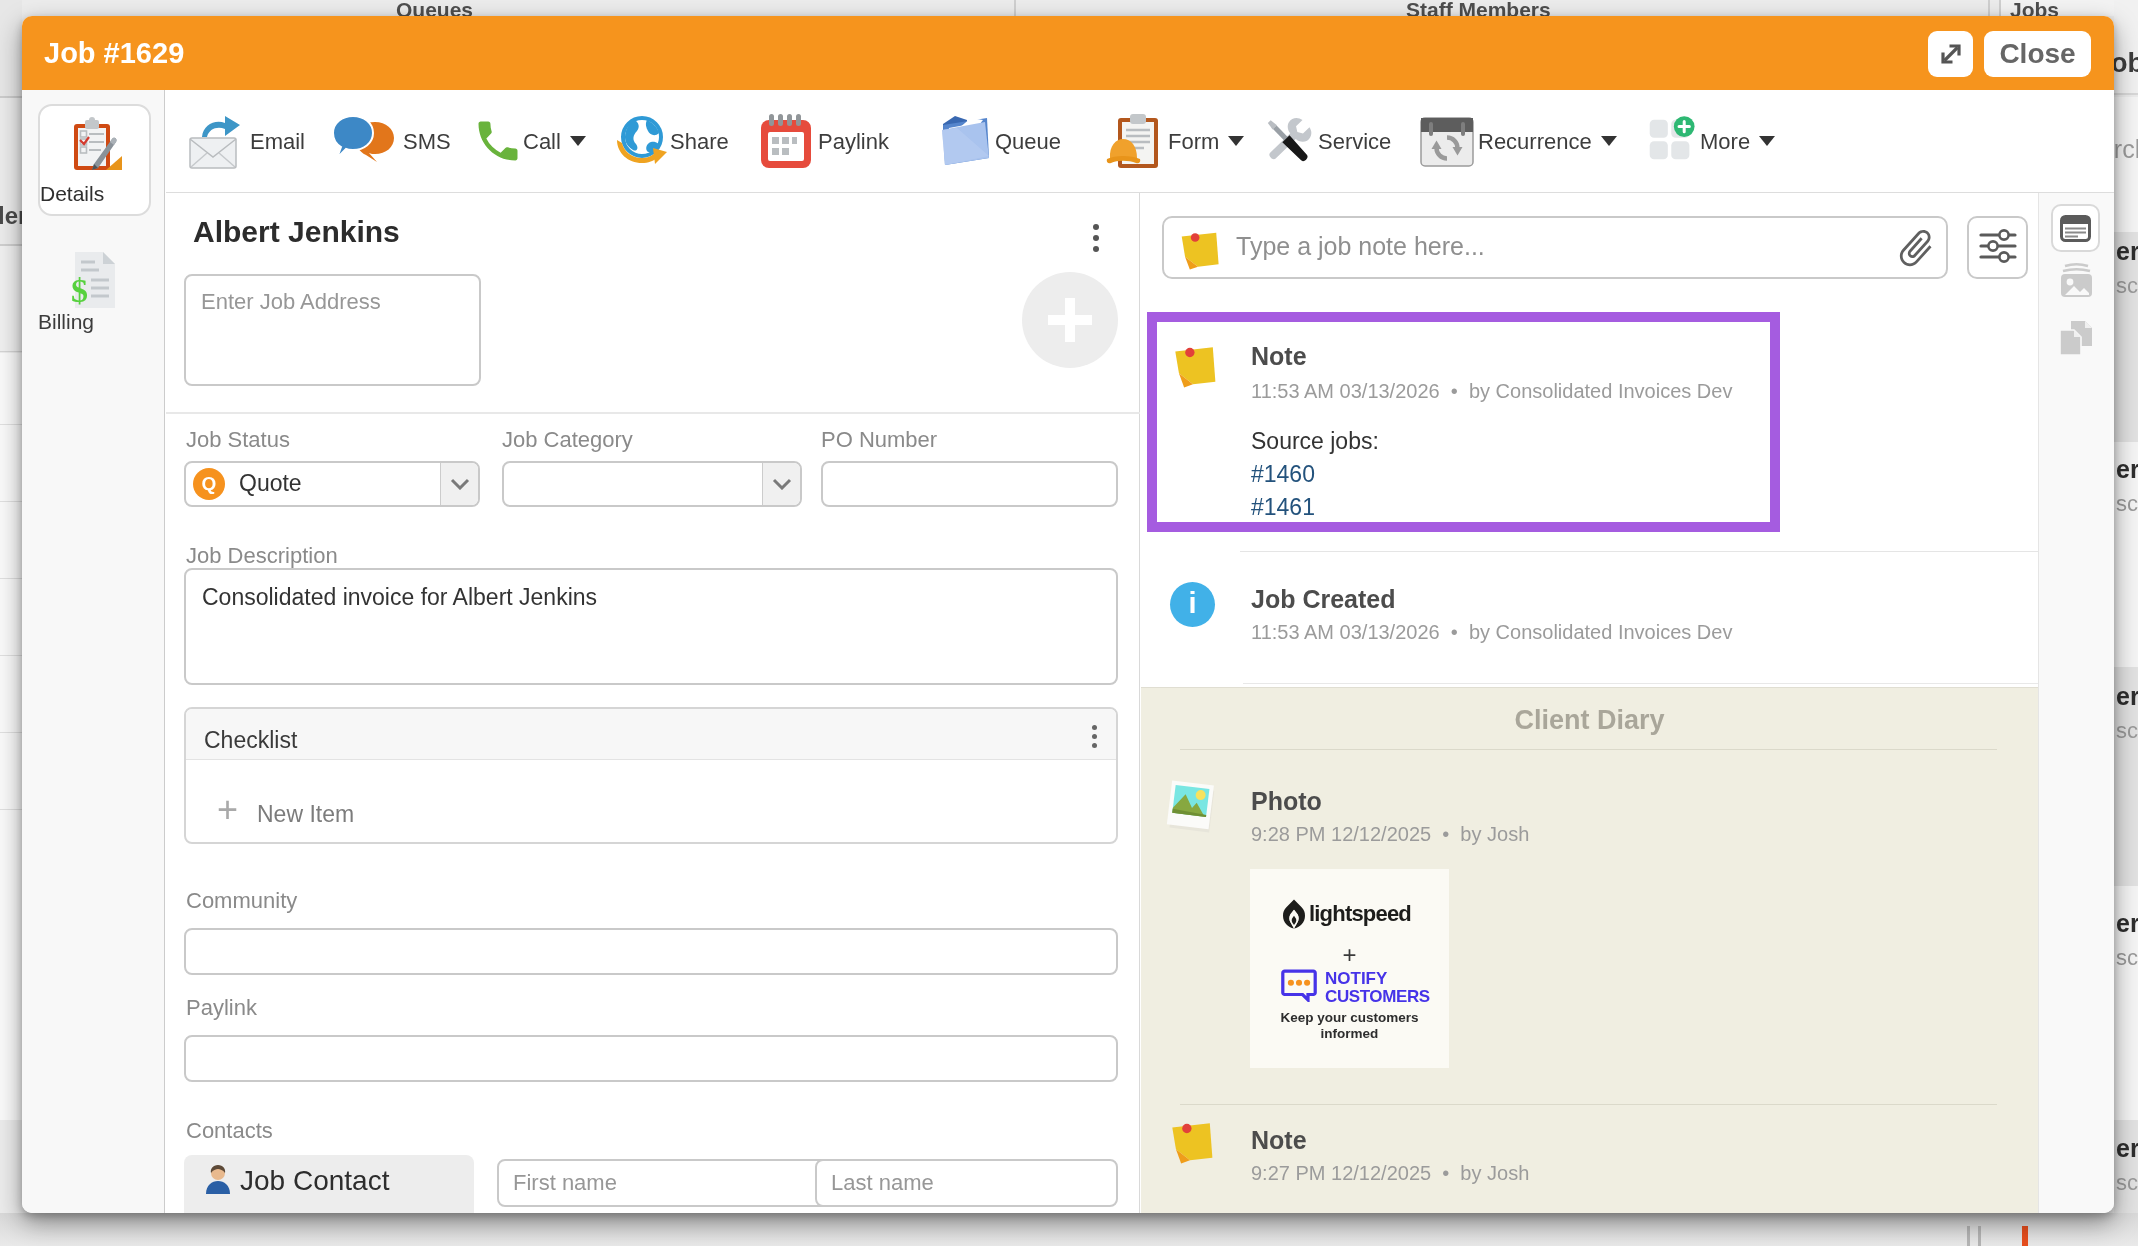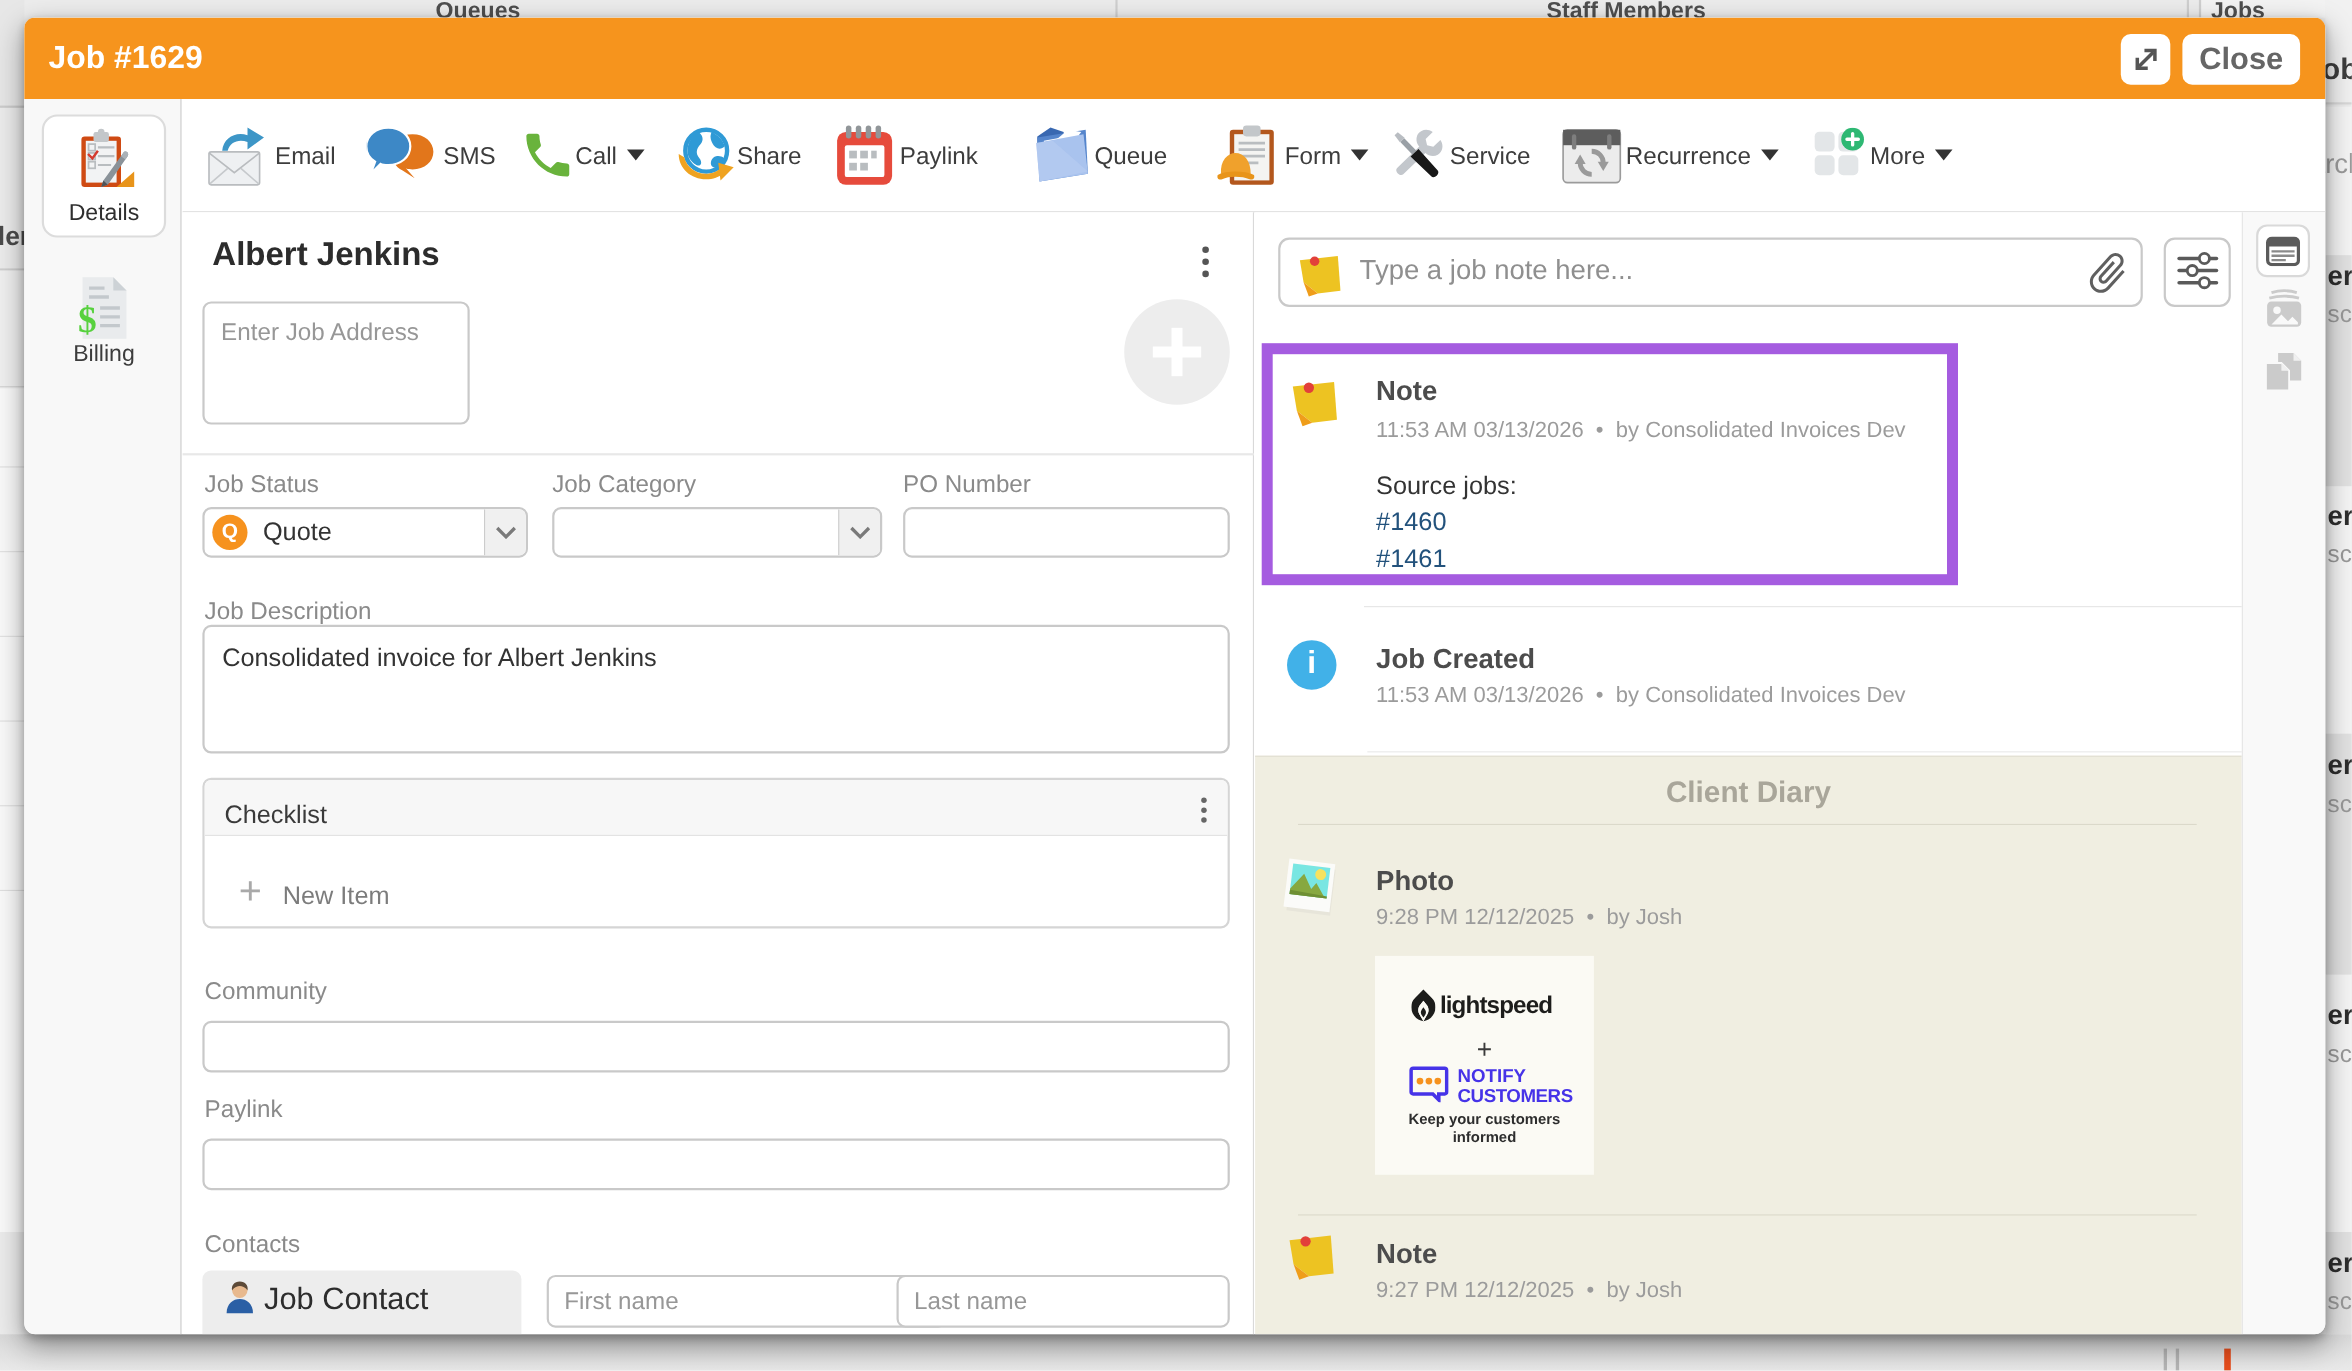--- a/index.html
+++ b/index.html
@@ -20,21 +20,21 @@
     box-shadow:0 10px 26px rgba(0,0,0,.38), 0 3px 8px rgba(0,0,0,.22); }
   #mhead { position:absolute; left:0; top:0; width:100%; height:74px; background:#f6941d; }
   #mhead .title { position:absolute; left:22px; top:0; line-height:74px; color:#fff; font-size:29px; font-weight:700; }
   .hbtn { position:absolute; top:15px; height:46px; background:#fff; border-radius:9px; }
   #expandbtn { left:1906px; width:45px; }
   #closebtn  { left:1962px; width:107px; text-align:center; color:#666; font-size:28px; font-weight:700; line-height:46px; }
 
   
   #sidebar { position:absolute; left:0; top:74px; width:143px; height:1123px; background:#f8f8f8; border-right:1px solid #ccc; }
   #detailsbtn { position:absolute; left:16px; top:14px; width:113px; height:112px; background:#fff; border:2px solid #dcdcdc; border-radius:14px; }
-  #detailsbtn .lbl, #billing .lbl { position:absolute; width:100%; text-align:center; font-size:21px; color:#2f2f2f; }
+  #detailsbtn .lbl, #billing .lbl { position:absolute; width:100%; text-align:left; font-size:21px; color:#2f2f2f; }
   #detailsbtn .lbl { top:76px; }
   #billing { position:absolute; left:16px; top:160px; width:113px; height:100px; }
   #billing .lbl { top:60px; color:#3c3c3c; }
 
   
   #toolbar { position:absolute; left:144px; top:74px; width:1948px; height:103px; background:#fff; border-bottom:1px solid #ddd; }
   .tbl { position:absolute; top:0; height:103px; line-height:103px; font-size:22px; color:#3d3d3d; }
   .caret { display:inline-block; width:0; height:0; border-left:8px solid transparent; border-right:8px solid transparent; border-top:10px solid #333; vertical-align:middle; margin-left:9px; margin-top:-5px; }
 
   
@@ -263,21 +263,21 @@
   </div>
 
   <div id="lpanel">
 
     <div class="abs" style="left:27px;top:22px;font-size:30px;font-weight:600;color:#2c2c2c;">Albert Jenkins</div>
     <div class="abs" style="left:927px;top:31px;width:6px;height:40px;">
       <div style="width:6px;height:6px;border-radius:50%;background:#555;"></div>
       <div style="width:6px;height:6px;border-radius:50%;background:#555;margin-top:5px;"></div>
       <div style="width:6px;height:6px;border-radius:50%;background:#555;margin-top:5px;"></div>
     </div>
-    <div class="inputbox" style="left:18px;top:81px;width:243px;height:112px;">
+    <div class="inputbox" style="left:18px;top:81px;width:297px;height:112px;">
       <div class="ph" style="padding:13px 0 0 15px;">Enter Job Address</div>
     </div>
     <div class="abs" style="left:856px;top:79px;width:96px;height:96px;border-radius:50%;background:#ededed;">
       <div class="abs" style="left:26px;top:43px;width:44px;height:10px;background:#fff;"></div>
       <div class="abs" style="left:43px;top:26px;width:10px;height:44px;background:#fff;"></div>
     </div>
     <div class="abs" style="left:0;top:219px;width:974px;height:2px;background:#e8e8e8;"></div>
 
     <div class="glabel" style="left:20px;top:234px;">Job Status</div>
     <div class="glabel" style="left:336px;top:234px;">Job Category</div>

